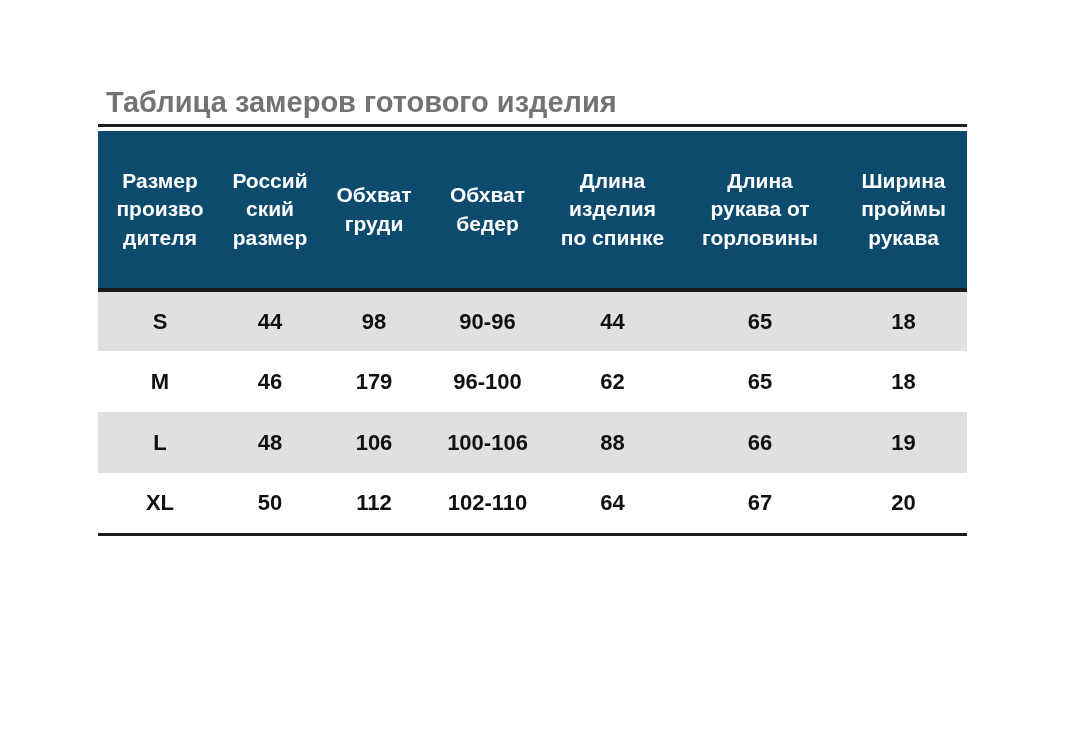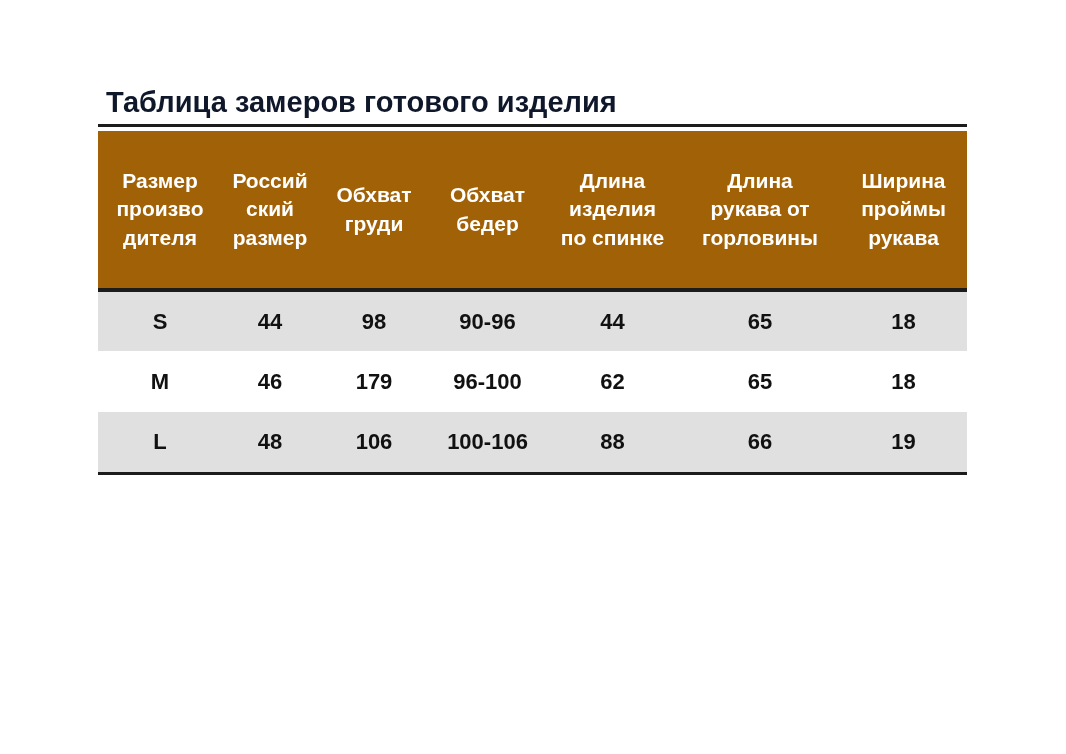--- a/index.html
+++ b/index.html
@@ -20,35 +20,35 @@
     left: 98px;
     top: 86px;
     width: 869px;
   }
   .page-title {
     margin: 0 0 6px 0;
     padding-left: 8px;
     font-size: 29px;
     line-height: 32px;
     font-weight: bold;
-    color: #0f172a;
+    color: #737373;
   }
   .title-rule {
     height: 3px;
     background: #1c1c1c;
     margin-bottom: 4px;
   }
   table.size-table {
     border-collapse: collapse;
     table-layout: fixed;
     width: 869px;
     border-bottom: 3px solid #1c1c1c;
   }
   table.size-table thead tr {
-    background: #a16207;
+    background: #0c4a6e;
     height: 159px;
   }
   table.size-table thead th {
     color: #ffffff;
     font-size: 21px;
     font-weight: bold;
     line-height: 1.36;
     white-space: pre-line;
     text-align: center;
     vertical-align: middle;
@@ -135,16 +135,25 @@
         </tr>
         <tr class="stripe">
           <td class="b">L</td>
           <td class="b">48</td>
           <td>106</td>
           <td>100-106</td>
           <td>88</td>
           <td>66</td>
           <td>19</td>
         </tr>
+        <tr>
+          <td class="b">XL</td>
+          <td class="b">50</td>
+          <td>112</td>
+          <td>102-110</td>
+          <td>64</td>
+          <td>67</td>
+          <td>20</td>
+        </tr>
       </tbody>
     </table>
   </div>
 </div>
 
 </body></html>

